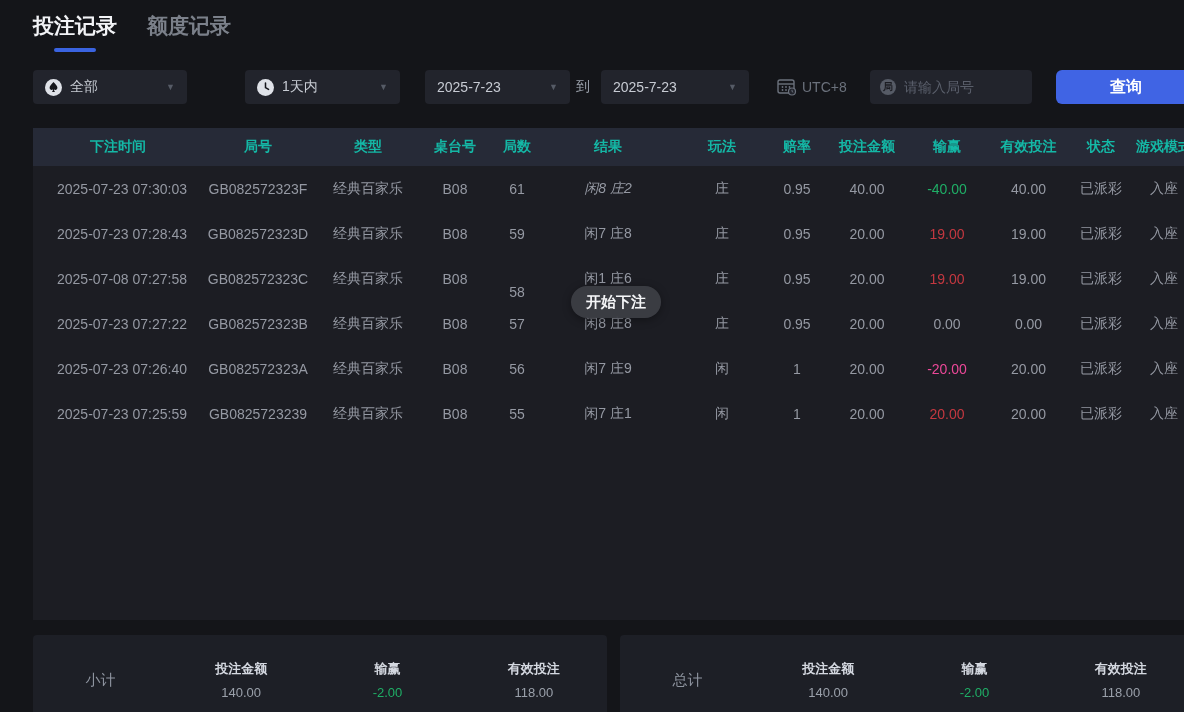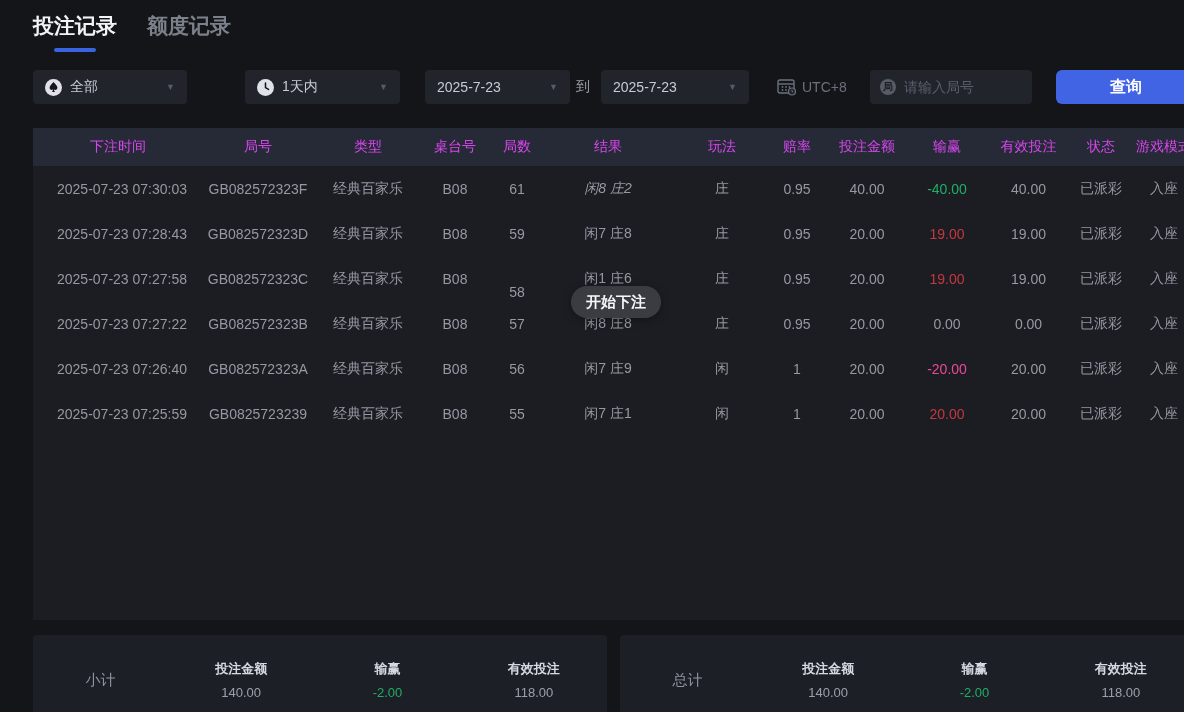--- a/index.html
+++ b/index.html
@@ -48,21 +48,21 @@
     background:#4064e4; border:none; border-radius:6px; color:#fff;
     font-size:16px; font-weight:700; font-family:inherit; cursor:pointer;
   }
 
   
   .table-area {
     position:absolute; left:33px; top:128px; width:1151px; height:492px;
     background:#1c1d23; overflow:hidden;
   }
   .thead { display:flex; height:38px; align-items:center; background:#262a37; }
-  .thead .cell { color:#d946ef; font-weight:400; }
+  .thead .cell { color:#14b8a6; font-weight:700; }
   .trow { display:flex; height:45px; align-items:center; }
   .cell { flex:none; text-align:center; white-space:nowrap; font-size:14px; color:#9599a3; overflow:visible; }
   .cell.left { text-align:center; padding-left:8px; }
 
   .toast {
     position:absolute; left:538px; top:158px; height:32px; padding:0 15px;
     background:rgba(60,62,68,0.95); border-radius:16px; color:#f5f6f8;
     font-size:15px; font-weight:700; display:flex; align-items:center;
     box-shadow:0 2px 8px rgba(0,0,0,0.35);
   }
@@ -190,21 +190,21 @@
           <div class="cell" style="width: 122px;">闲7 庄8</div>
           <div class="cell" style="width: 106px;">庄</div>
           <div class="cell" style="width: 44px;">0.95</div>
           <div class="cell" style="width: 96px;">20.00</div>
           <div class="cell" style="width: 64px; color: rgb(196, 56, 64);">19.00</div>
           <div class="cell" style="width: 99px;">19.00</div>
           <div class="cell" style="width: 46px;">已派彩</div>
           <div class="cell" style="width: 80px;">入座</div>
         </div>
         <div class="trow">
-          <div class="cell left" style="width: 170px;">2025-07-23 07:27:58</div>
+          <div class="cell left" style="width: 170px;">2025-07-08 07:27:58</div>
           <div class="cell" style="width: 110px;">GB082572323C</div>
           <div class="cell" style="width: 110px;">经典百家乐</div>
           <div class="cell" style="width: 64px;">B08</div>
           <div class="cell" style="width: 60px; margin-top: 26px;">58</div>
           <div class="cell" style="width: 122px;">闲1 庄6</div>
           <div class="cell" style="width: 106px;">庄</div>
           <div class="cell" style="width: 44px;">0.95</div>
           <div class="cell" style="width: 96px;">20.00</div>
           <div class="cell" style="width: 64px; color: rgb(196, 56, 64);">19.00</div>
           <div class="cell" style="width: 99px;">19.00</div>

